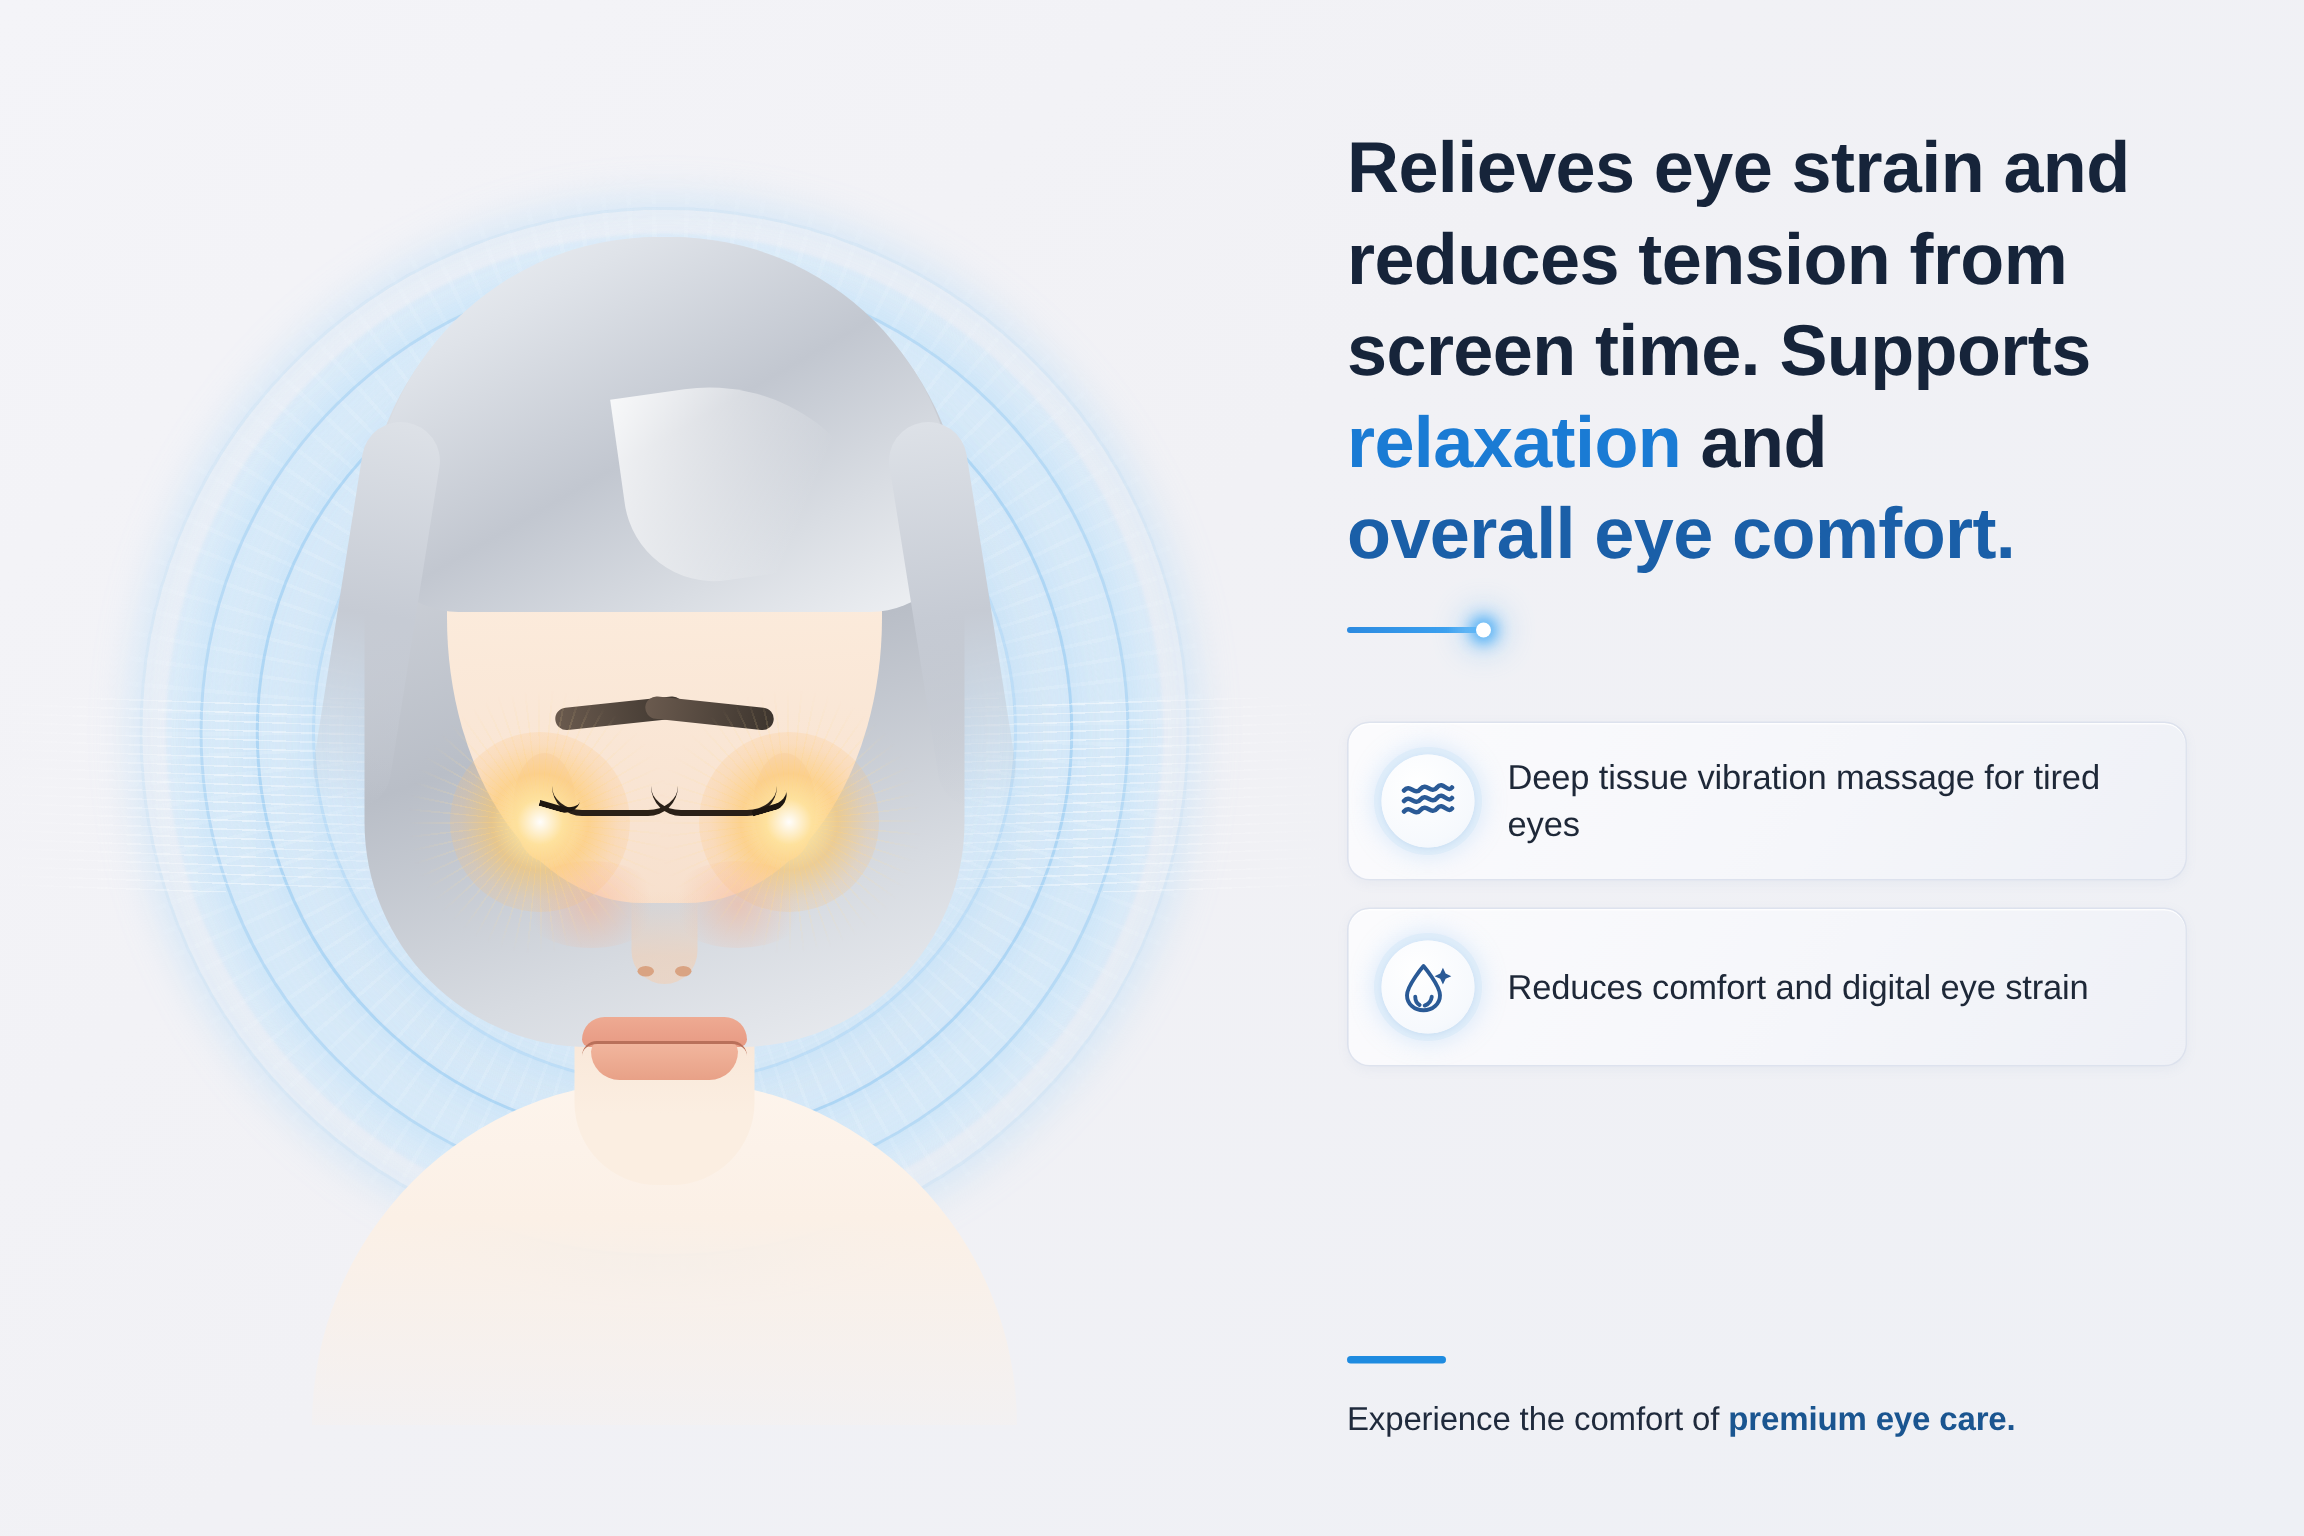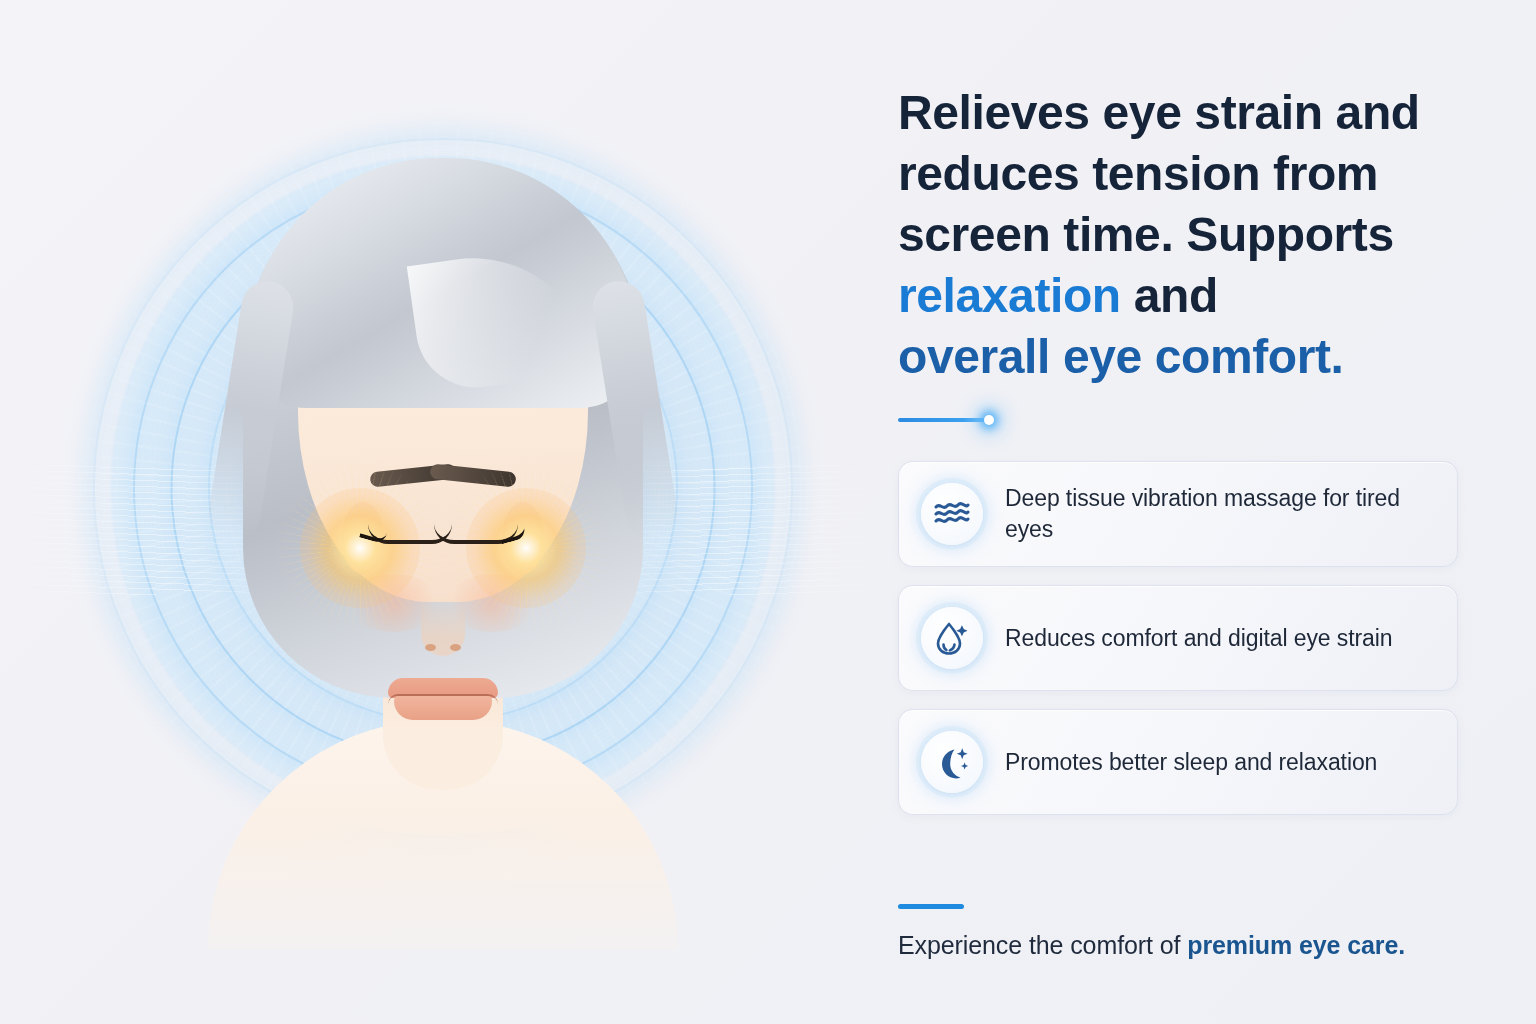--- a/index.html
+++ b/index.html
@@ -233,21 +233,21 @@
     background:linear-gradient(90deg,#2b8ae0 0%,#3ba0ef 72%,#7fc6f8 100%);
   }
   .divider-dot {
     position:absolute; left:86px; top:2px;
     width:10px; height:10px; border-radius:50%;
     background:#ffffff;
     box-shadow:0 0 9px 4px rgba(80,175,245,0.95),
                0 0 20px 9px rgba(110,190,250,0.45);
   }
 
-  .cards { margin-top:34px; display:flex; flex-direction:column; gap:18px; width:560px; }
+  .cards { margin-top:54px; display:flex; flex-direction:column; gap:18px; width:560px; }
 
   .card {
     position:relative;
     display:flex; align-items:center; gap:22px;
     height:106px;
     padding:0 22px 0 22px;
     border-radius:15px;
     background:linear-gradient(125deg,#fbfbfd 0%,#f5f6fa 55%,#eef0f6 100%);
     border:1px solid rgba(216,222,235,0.85);
     box-shadow:0 2px 8px rgba(120,140,180,0.07),
@@ -273,21 +273,21 @@
     letter-spacing:-0.1px;
   }
 
   .footer { position:absolute; left:18px; bottom:62px; width:580px; }
   .footer-bar {
     width:66px; height:5px; border-radius:3px;
     background:#1e8be0;
     margin-bottom:20px;
   }
   .footer-text {
-    font-size:25px;
+    font-size:22px;
     line-height:33px;
     color:#1f2a3c;
     letter-spacing:-0.1px;
   }
   .footer-text .ft-strong { color:#1a5590; font-weight:700; }
 </style>
 </head>
 <body>
 
 <div class="page">
@@ -387,30 +387,20 @@
           <svg width="34" height="36" viewBox="0 0 34 36" fill="none" stroke="#2a5a96" stroke-width="2.6" stroke-linecap="round" stroke-linejoin="round">
             <path d="M14 4 C14 4, 3 17, 3 23.5 C3 29.3, 7.9 33.5, 14 33.5 C20.1 33.5, 25 29.3, 25 23.5 C25 17, 14 4, 14 4 Z"></path>
             <path d="M8.5 24.5 C8.5 27, 9.6 28.9, 11.4 30"></path>
             <path d="M19.5 24.5 C19.2 27.2, 17.4 29.4, 14.8 30.4"></path>
             <path d="M28.5 4 L30.6 8.4 L35 10.5 L30.6 12.6 L28.5 17 L26.4 12.6 L22 10.5 L26.4 8.4 Z" fill="#2a5a96" stroke="none" transform="translate(-1,0) scale(0.86) translate(4,2)"></path>
           </svg>
         </div>
         <div class="card-text">Reduces comfort and digital eye strain</div>
       </div>
 
-      <div class="card">
-        <div class="icon-circle">
-          <svg width="36" height="36" viewBox="0 0 36 36" fill="#2a5a96">
-            <path d="M20.5 5.5 C13.3 6.6, 8 12.7, 8 20.1 C8 28.1, 14.3 34.5, 22 34.5 C23.6 34.5, 25.2 34.2, 26.6 33.7 C20.6 32.1, 16.2 26.6, 16.2 20.1 C16.2 14.2, 17.8 8.9, 20.5 5.5 Z"></path>
-            <path d="M28.2 4.2 L29.7 8.2 L33.6 9.7 L29.7 11.2 L28.2 15.2 L26.7 11.2 L22.8 9.7 L26.7 8.2 Z"></path>
-            <path d="M30.6 18.4 L31.6 21 L34.2 22 L31.6 23 L30.6 25.6 L29.6 23 L27 22 L29.6 21 Z"></path>
-          </svg>
-        </div>
-        <div class="card-text">Promotes better sleep and relaxation</div>
-      </div>
 
     </div>
 
     <div class="footer">
       <div class="footer-bar"></div>
       <div class="footer-text"><span>Experience the comfort of </span><span class="ft-strong">premium eye care.</span></div>
     </div>
 
   </div>
 </div>

